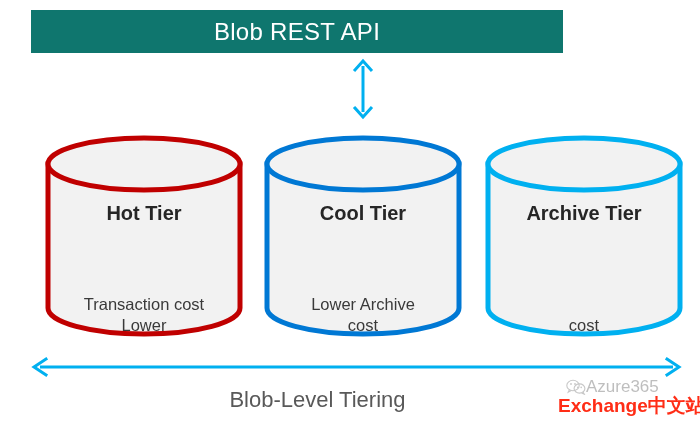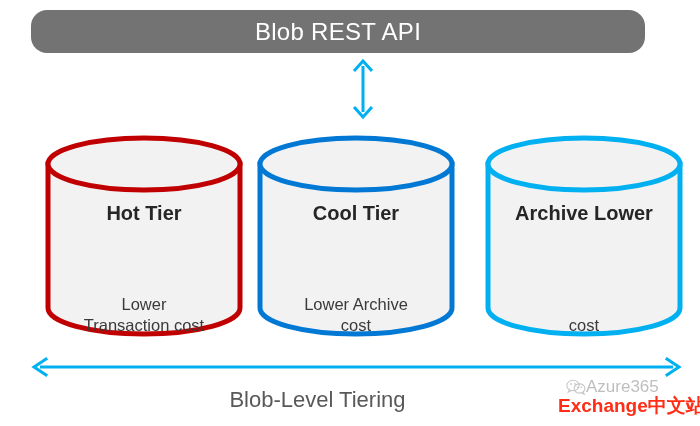--- a/index.html
+++ b/index.html
@@ -22,28 +22,27 @@
     width: 700px;
     height: 426px;
     background: #ffffff;
   }
 
   
   .header-bar {
     position: absolute;
     left: 31px;
     top: 10px;
-    width: 614px;
+    width: 532px;
     height: 43px;
-    background: #737373;
+    background: #0f766e;
     display: flex;
     align-items: center;
     justify-content: center;
     box-sizing: border-box;
-    border-radius: 16px;
   }
   .header-title {
     color: #ffffff;
     font-size: 24px;
     font-weight: 400;
     letter-spacing: 0.3px;
     line-height: 1;
     white-space: nowrap;
   }
 
@@ -96,21 +95,21 @@
     margin-top: 18px;
     font-size: 16.5px;
     font-weight: 400;
     color: #3a3a3a;
     line-height: 1.28;
     text-align: center;
     max-width: 190px;
   }
 
   #cyl-hot     { left: 44px;  }
-  #cyl-cool    { left: 256px; }
+  #cyl-cool    { left: 263px; }
   #cyl-archive { left: 484px; }
 
   
   .h-arrow {
     position: absolute;
     left: 30px;
     top: 354px;
     width: 653px;
     height: 26px;
   }
@@ -180,22 +179,22 @@
   </div>
 
   <div class="cyl" id="cyl-hot">
     <svg class="cyl-svg" viewBox="0 0 200 200">
       <path d="M4,28 L4,172 A96,26 0 0 0 196,172 L196,28 Z" fill="#F2F2F2" stroke="#C00000" stroke-width="5"></path>
       <ellipse cx="100" cy="28" rx="96" ry="26" fill="#F2F2F2" stroke="#C00000" stroke-width="5"></ellipse>
     </svg>
     <div class="cyl-text">
       <div class="cyl-title">Hot Tier</div>
       <div class="cyl-sub">
+        <div>Transaction cost</div>
         <div>Lower</div>
-        <div>Transaction cost</div>
       </div>
     </div>
   </div>
 
   <div class="cyl" id="cyl-cool">
     <svg class="cyl-svg" viewBox="0 0 200 200">
       <path d="M4,28 L4,172 A96,26 0 0 0 196,172 L196,28 Z" fill="#F2F2F2" stroke="#0078D4" stroke-width="5"></path>
       <ellipse cx="100" cy="28" rx="96" ry="26" fill="#F2F2F2" stroke="#0078D4" stroke-width="5"></ellipse>
     </svg>
     <div class="cyl-text">
@@ -206,21 +205,21 @@
       </div>
     </div>
   </div>
 
   <div class="cyl" id="cyl-archive">
     <svg class="cyl-svg" viewBox="0 0 200 200">
       <path d="M4,28 L4,172 A96,26 0 0 0 196,172 L196,28 Z" fill="#F2F2F2" stroke="#00B0F0" stroke-width="5"></path>
       <ellipse cx="100" cy="28" rx="96" ry="26" fill="#F2F2F2" stroke="#00B0F0" stroke-width="5"></ellipse>
     </svg>
     <div class="cyl-text">
-      <div class="cyl-title">Archive Lower</div>
+      <div class="cyl-title">Archive Tier</div>
       <div class="cyl-sub">
         <div>cost</div>
       </div>
     </div>
   </div>
 
   <div class="h-arrow">
     <svg width="653" height="26" viewBox="0 0 653 26">
       <line x1="10" y1="13" x2="643" y2="13" stroke="#00B0F0" stroke-width="3"></line>
       <polyline points="16,5 4,13 16,21" fill="none" stroke="#00B0F0" stroke-width="3" stroke-linecap="square" stroke-linejoin="miter"></polyline>

